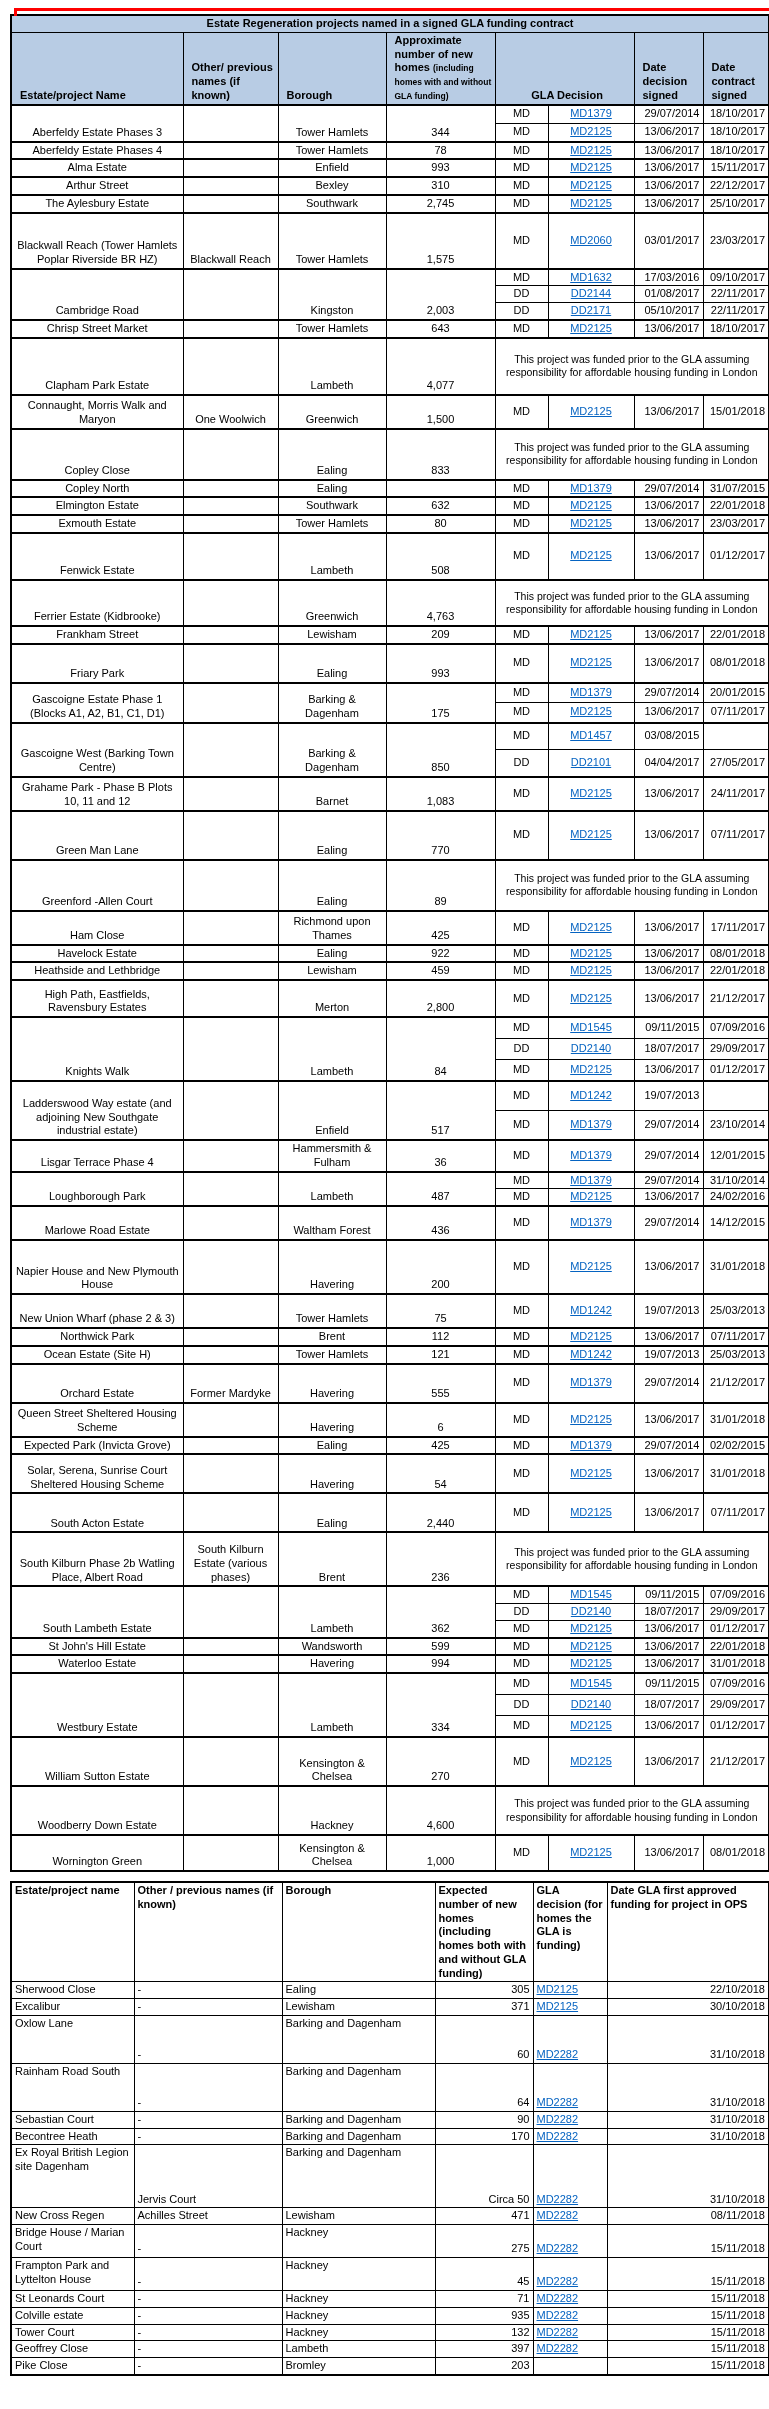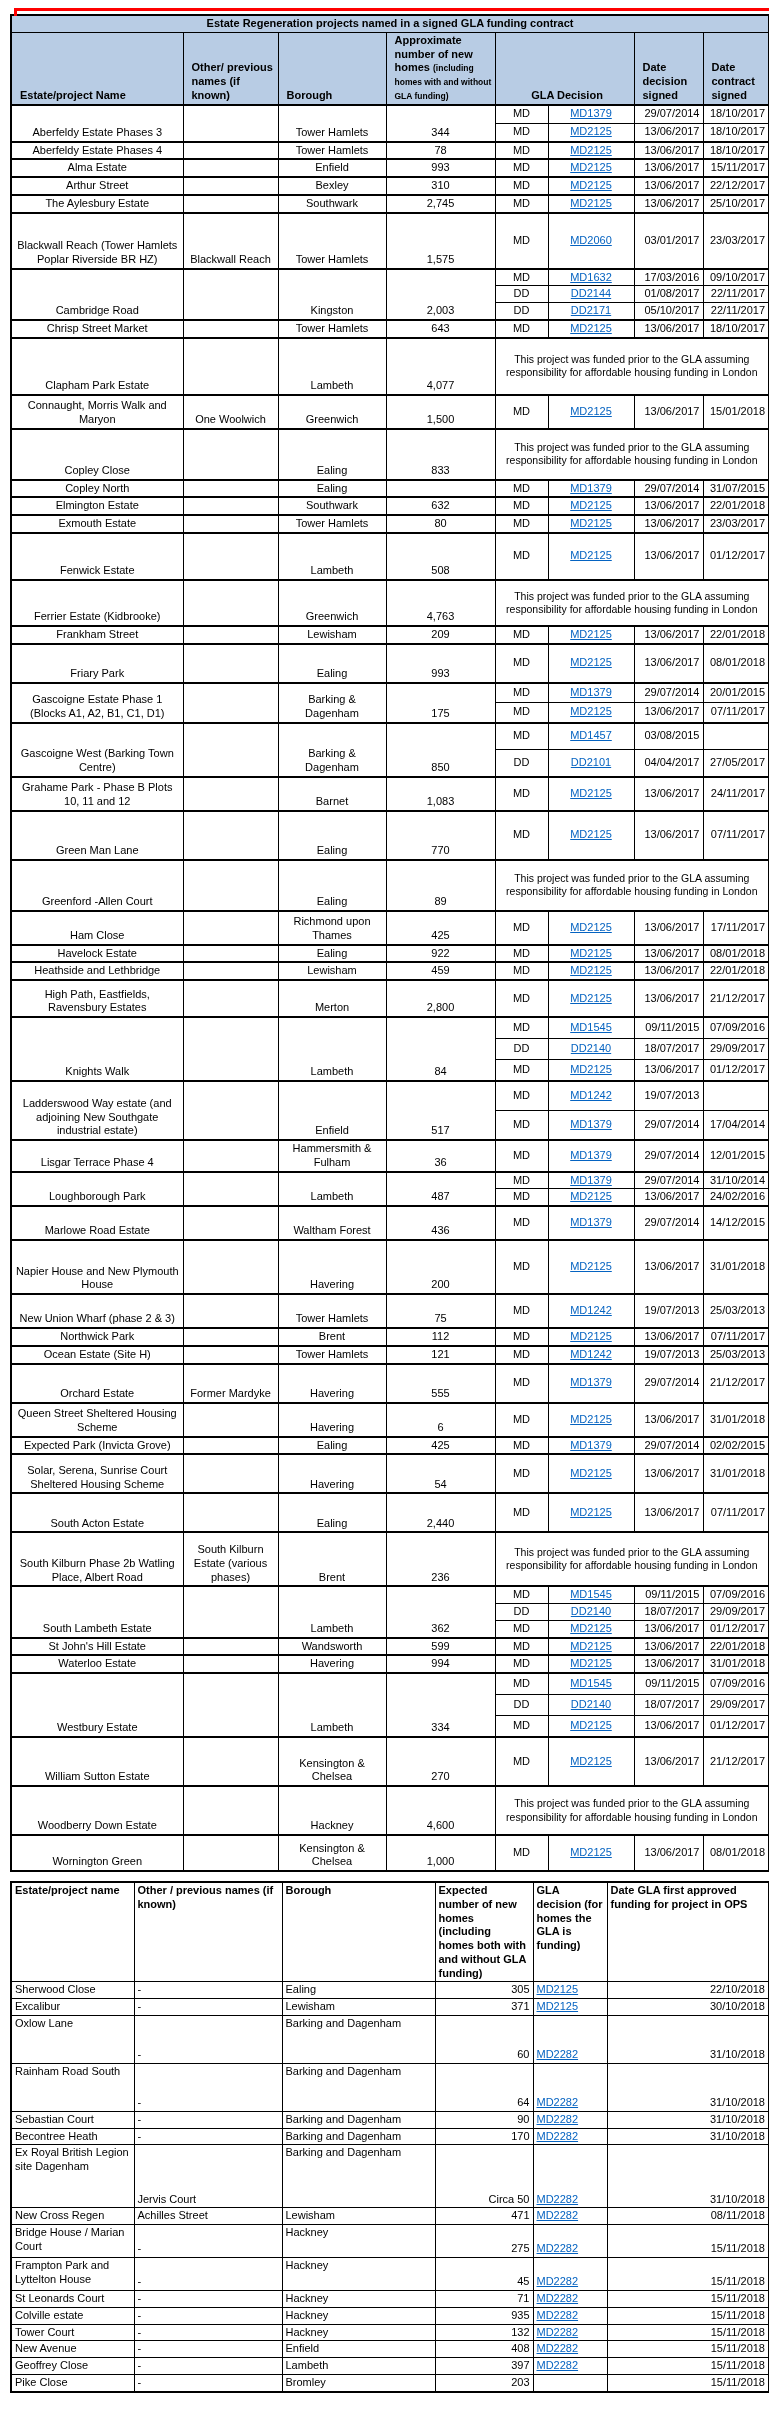--- a/index.html
+++ b/index.html
@@ -380,21 +380,21 @@
         <td class="homes" rowspan="2">517</td>
         <td class="dtype">MD</td>
         <td class="dcode"><a class="lnk">MD1242</a></td>
         <td class="ddate">19/07/2013</td>
         <td class="cdate"></td>
       </tr>
       <tr>
         <td class="dtype">MD</td>
         <td class="dcode"><a class="lnk">MD1379</a></td>
         <td class="ddate">29/07/2014</td>
-        <td class="cdate">17/04/2014</td>
+        <td class="cdate">23/10/2014</td>
       </tr>
       <tr class="grp">
         <td class="name" rowspan="1">Lisgar Terrace Phase 4</td>
         <td class="other" rowspan="1"></td>
         <td class="borough" rowspan="1">Hammersmith &amp; Fulham</td>
         <td class="homes" rowspan="1">36</td>
         <td class="dtype">MD</td>
         <td class="dcode"><a class="lnk">MD1379</a></td>
         <td class="ddate">29/07/2014</td>
         <td class="cdate">12/01/2015</td>
@@ -734,28 +734,20 @@
       </tr>
       <tr>
         <td class="name">Tower Court</td>
         <td class="other">-</td>
         <td class="borough">Hackney</td>
         <td class="homes">132</td>
         <td class="dcode"><a class="lnk">MD2282</a></td>
         <td class="date">15/11/2018</td>
       </tr>
       <tr>
-        <td class="name">New Avenue</td>
-        <td class="other">-</td>
-        <td class="borough">Enfield</td>
-        <td class="homes">408</td>
-        <td class="dcode"><a class="lnk">MD2282</a></td>
-        <td class="date">15/11/2018</td>
-      </tr>
-      <tr>
         <td class="name">Geoffrey Close</td>
         <td class="other">-</td>
         <td class="borough">Lambeth</td>
         <td class="homes">397</td>
         <td class="dcode"><a class="lnk">MD2282</a></td>
         <td class="date">15/11/2018</td>
       </tr>
       <tr>
         <td class="name">Pike Close</td>
         <td class="other">-</td>

